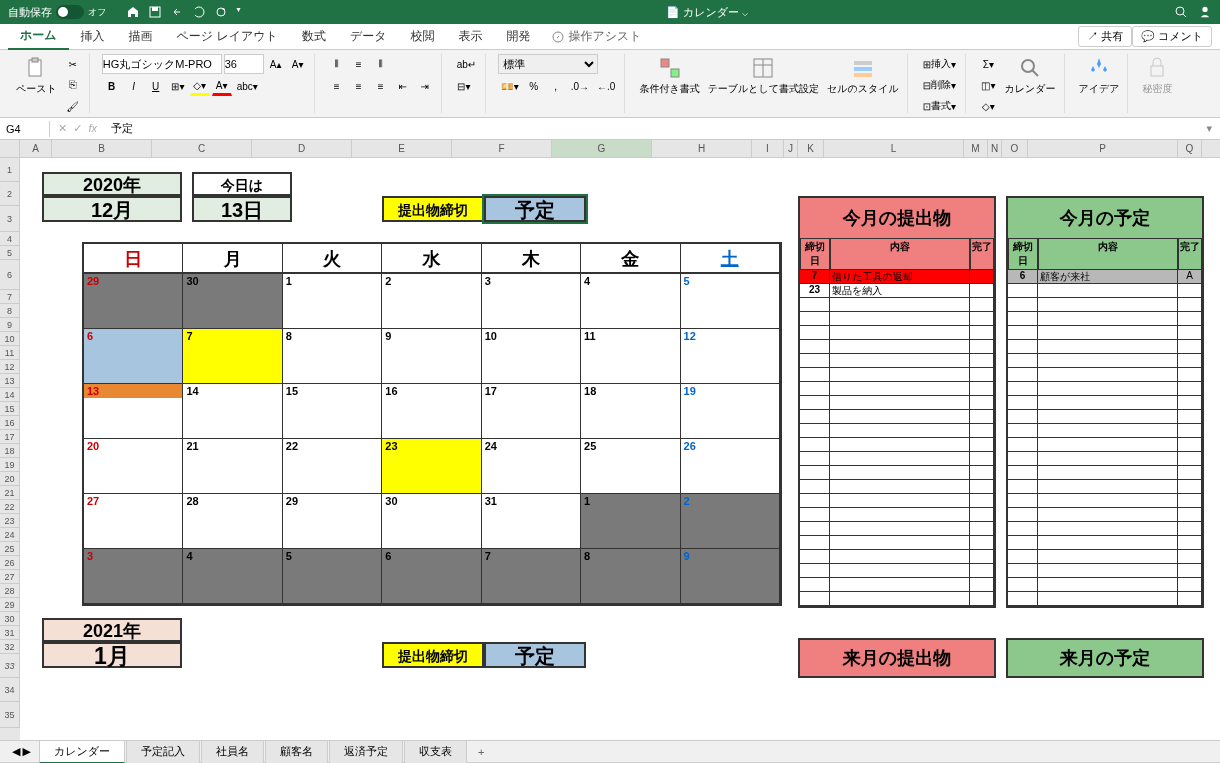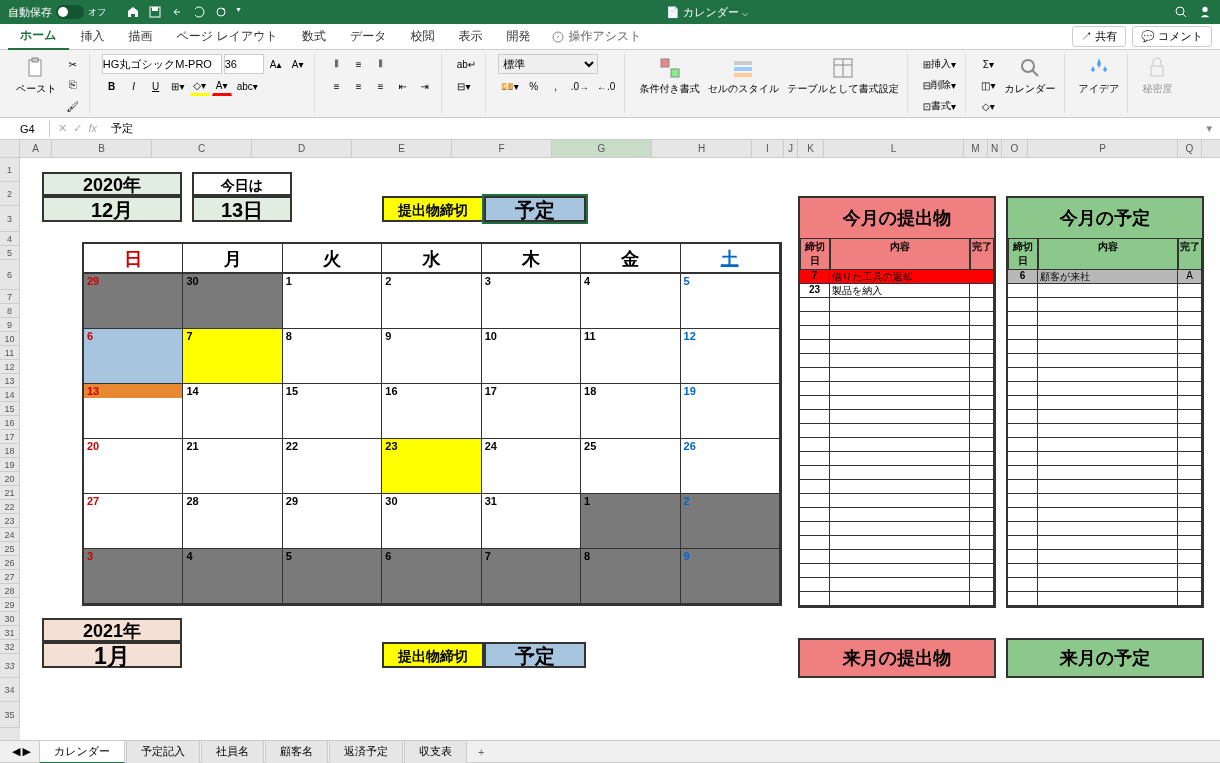--- a/index.html
+++ b/index.html
@@ -14,37 +14,37 @@
 .titlebar .icons { display: flex; gap: 8px; margin-left: 12px; }
 .titlebar .icon { width: 14px; height: 14px; display: flex; align-items: center; justify-content: center; cursor: pointer; }
 .titlebar .center { flex: 1; text-align: center; }
 .titlebar .right { display: flex; gap: 10px; align-items: center; }
 
 
 .ribbon-tabs { background: #fff; height: 26px; display: flex; align-items: center; padding: 0 8px; font-size: 12px; border-bottom: 1px solid #ccc; }
 .ribbon-tabs .tab { padding: 4px 12px; cursor: pointer; color: #333; }
 .ribbon-tabs .tab.active { color: #207245; border-bottom: 2px solid #207245; font-weight: bold; }
 .ribbon-tabs .tell-me { margin-left: 10px; color: #666; display: flex; align-items: center; gap: 4px; }
-.ribbon-tabs .right-buttons { margin-left: auto; display: flex; gap: 6px; }
+.ribbon-tabs .right-buttons { margin-left: auto; display: flex; }
 .ribbon-tabs .btn { border: 1px solid #ccc; padding: 2px 8px; border-radius: 3px; font-size: 11px; cursor: pointer; }
 
 
 .ribbon { background: #f3f3f3; height: 68px; display: flex; padding: 4px 8px; gap: 6px; border-bottom: 1px solid #ccc; font-size: 10px; }
 .ribbon-group { display: flex; flex-direction: column; justify-content: space-between; border-right: 1px solid #ddd; padding: 0 6px; }
 .ribbon-group .controls { display: flex; gap: 4px; align-items: flex-start; }
 .ribbon-btn { padding: 2px; cursor: pointer; display: flex; align-items: center; justify-content: center; min-width: 20px; height: 20px; border: 1px solid transparent; }
 .font-select { width: 120px; height: 20px; font-size: 11px; border: 1px solid #ccc; }
 .size-select { width: 40px; height: 20px; font-size: 11px; border: 1px solid #ccc; }
 .big-btn { display: flex; flex-direction: column; align-items: center; gap: 2px; cursor: pointer; padding: 2px; }
 .big-btn .ico { width: 24px; height: 24px; }
 .col-btns { display: flex; flex-direction: column; gap: 1px; }
 
 
 .formula-bar { height: 22px; display: flex; align-items: center; border-bottom: 1px solid #ccc; font-size: 11px; background: #fff; }
-.name-box { width: 50px; border-right: 1px solid #ccc; padding: 2px 20px; }
+.name-box { width: 50px; border-right: 1px solid #ccc; padding: 2px 6px; }
 .fb-icons { padding: 0 8px; display: flex; gap: 6px; color: #aaa; }
 .fb-input { flex: 1; padding: 2px 6px; }
 
 
 .col-headers { height: 18px; display: flex; background: #e6e6e6; border-bottom: 1px solid #ccc; font-size: 10px; }
 .corner { width: 20px; border-right: 1px solid #ccc; background: #e6e6e6; }
 .col-h { border-right: 1px solid #ccc; text-align: center; line-height: 18px; color: #555; }
 
 
 .sheet-container { display: flex; height: 582px; overflow: hidden; position: relative; }
@@ -245,33 +245,33 @@
     <div class="controls">
       <div class="big-btn">
           <svg class="ico" viewBox="0 0 24 24">
             <rect x="3" y="3" width="8" height="8" fill="#e88" stroke="#888"></rect>
             <rect x="13" y="13" width="8" height="8" fill="#8e8" stroke="#888"></rect>
           </svg>
           <span>条件付き書式</span>
         </div>
       <div class="big-btn">
           <svg class="ico" viewBox="0 0 24 24">
+            <rect x="3" y="3" width="18" height="18" fill="none" stroke="#888"></rect>
+            <line x1="3" y1="9" x2="21" y2="9" stroke="#888"></line>
+            <line x1="12" y1="3" x2="12" y2="21" stroke="#888"></line>
+          </svg>
+          <span>テーブルとして書式設定</span>
+        </div>
+      <div class="big-btn">
+          <svg class="ico" viewBox="0 0 24 24">
             <rect x="3" y="5" width="18" height="4" fill="#ccc"></rect>
             <rect x="3" y="11" width="18" height="4" fill="#9cf"></rect>
             <rect x="3" y="17" width="18" height="4" fill="#fc9"></rect>
           </svg>
           <span>セルのスタイル</span>
-        </div>
-      <div class="big-btn">
-          <svg class="ico" viewBox="0 0 24 24">
-            <rect x="3" y="3" width="18" height="18" fill="none" stroke="#888"></rect>
-            <line x1="3" y1="9" x2="21" y2="9" stroke="#888"></line>
-            <line x1="12" y1="3" x2="12" y2="21" stroke="#888"></line>
-          </svg>
-          <span>テーブルとして書式設定</span>
         </div>
     </div>
   </div>
   <div class="ribbon-group">
     <div class="controls" style="flex-direction:column;gap:1px">
       <div class="ribbon-btn" style="width:auto">⊞ <span>挿入</span> ▾</div>
       <div class="ribbon-btn" style="width:auto">⊟ <span>削除</span> ▾</div>
       <div class="ribbon-btn" style="width:auto">⊡ <span>書式</span> ▾</div>
     </div>
   </div>

